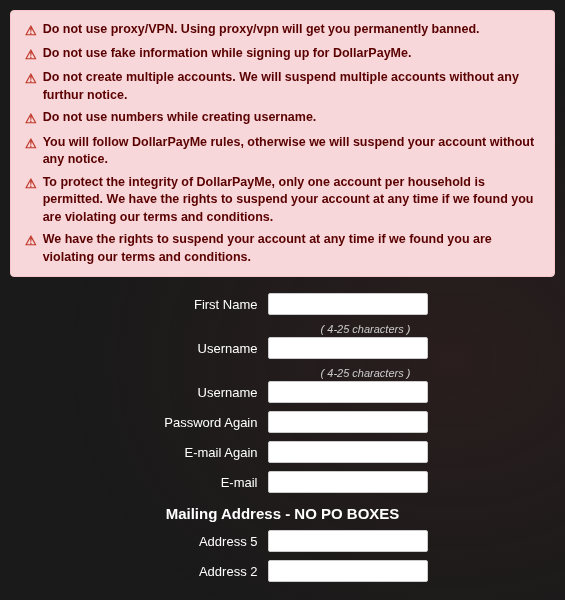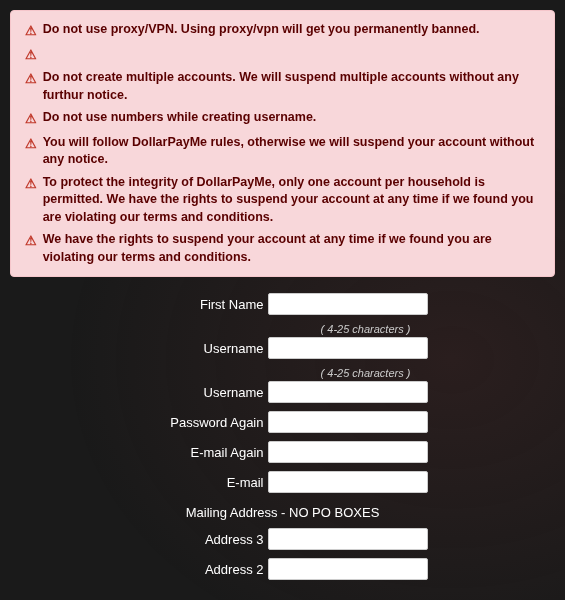--- a/index.html
+++ b/index.html
@@ -71,21 +71,21 @@
     .form-row {
       display: flex;
       align-items: center;
       margin-bottom: 8px;
       justify-content: center;
     }
 
     .form-label {
       width: 130px;
       text-align: right;
-      padding-right: 4px;
+      padding-right: 10px;
       font-size: 13px;
       color: #fff;
       font-weight: 500;
       flex-shrink: 0;
     }
 
     .form-input {
       width: 160px;
       height: 22px;
       background-color: #fff;
@@ -107,37 +107,38 @@
       font-size: 11px;
       color: #ccc;
       margin-left: 130px;
       font-style: italic;
       padding-left: 36px;
     }
 
     .section-title {
       text-align: center;
       color: #fff;
-      font-size: 13px;
-      font-weight: 400;
+      font-size: 15px;
+      font-weight: 700;
       margin: 12px 0 8px 0;
     }
   </style>
 </head>
 <body>
 
 <div class="page-wrapper">
 
   <div class="warning-box">
     <div class="warning-item">
       <span class="warning-icon">⚠</span>
       <span>Do not use proxy/VPN. Using proxy/vpn will get you permanently banned.</span>
     </div>
     <div class="warning-item">
       <span class="warning-icon">⚠</span>
+      <span>Do not use fake information while signing up for DollarPayMe.</span>
     </div>
     <div class="warning-item">
       <span class="warning-icon">⚠</span>
       <span>Do not create multiple accounts. We will suspend multiple accounts without any furthur notice.</span>
     </div>
     <div class="warning-item">
       <span class="warning-icon">⚠</span>
       <span>Do not use numbers while creating username.</span>
     </div>
     <div class="warning-item">
@@ -189,21 +190,21 @@
     </div>
 
     <div class="form-row">
       <label class="form-label">E-mail</label>
       <input class="form-input" type="email" id="email" style="">
     </div>
 
     <div class="section-title">Mailing Address - NO PO BOXES</div>
 
     <div class="form-row">
-      <label class="form-label">Address 3</label>
+      <label class="form-label">Address 5</label>
       <input class="form-input" type="text" id="address1" style="">
     </div>
 
     <div class="form-row">
       <label class="form-label">Address 2</label>
       <input class="form-input" type="text" id="address2" style="">
     </div>
 
   </div>
 </div>

